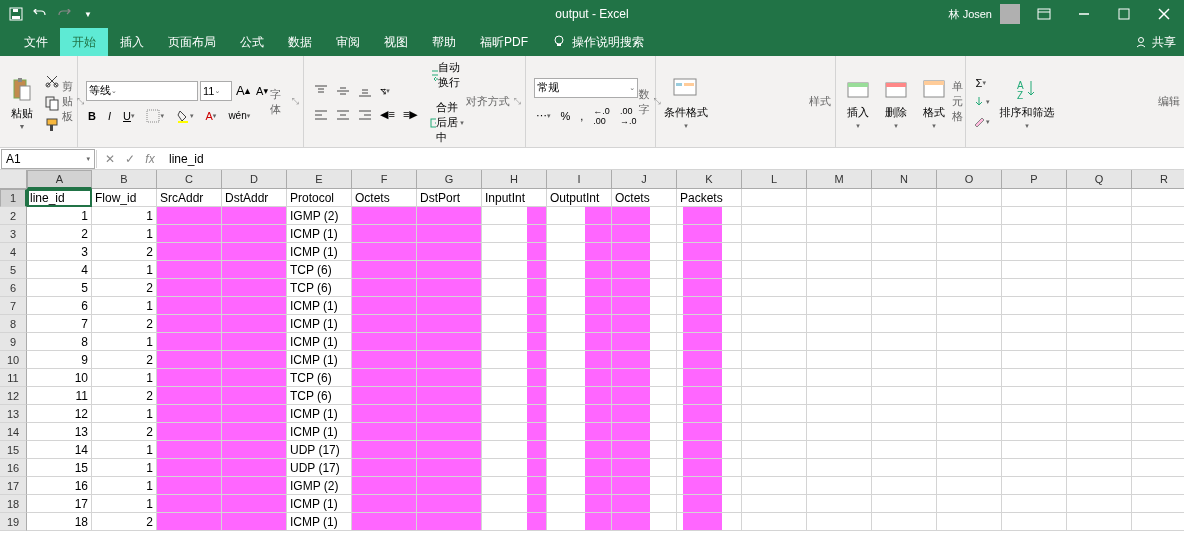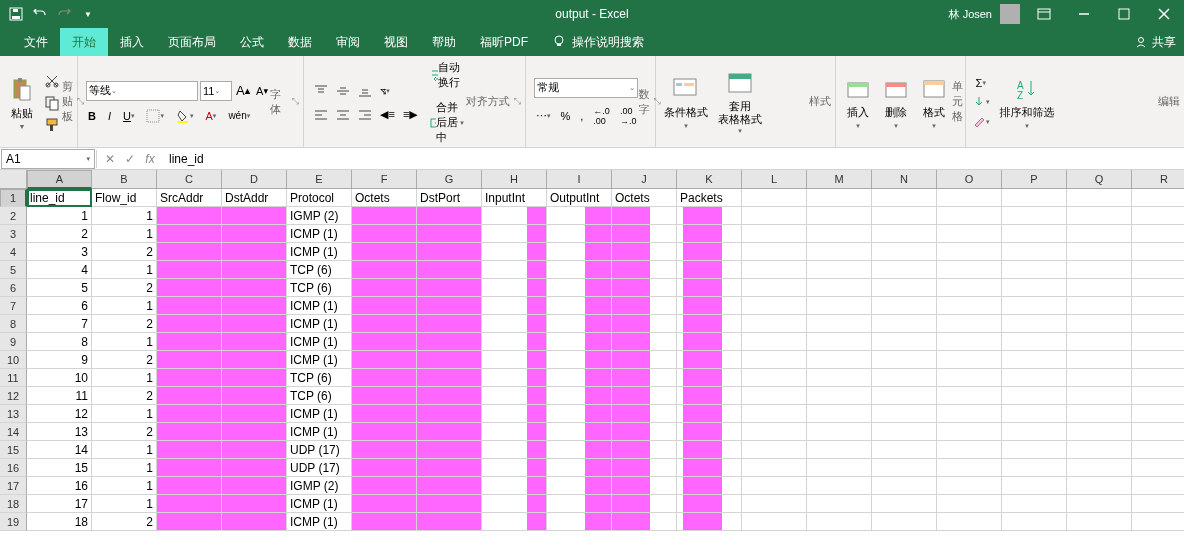--- a/index.html
+++ b/index.html
@@ -335,29 +335,20 @@
     <div class="group-body">
       <div class="big-btn">
           <svg class="big-icon" viewBox="0 0 28 28">
             <rect x="2" y="4" width="22" height="16" fill="#fff" stroke="#888"></rect>
             <rect x="4" y="8" width="6" height="3" fill="#9cd"></rect>
             <rect x="12" y="8" width="10" height="3" fill="#fc9"></rect>
           </svg>
           <span>条件格式</span>
           <span class="dd">▾</span>
         </div>
-      <div class="big-btn">
-          <svg class="big-icon" viewBox="0 0 28 28">
-            <rect x="3" y="4" width="22" height="18" fill="#fff" stroke="#888"></rect>
-            <rect x="3" y="4" width="22" height="5" fill="#4a8"></rect>
-          </svg>
-          <span style="white-space:pre-line;text-align:center;line-height:1.1">套用
-表格格式</span>
-          <span class="dd">▾</span>
-        </div>
     </div>
     <div class="group-label">
         <span>样式</span>
       </div>
   </div>
 
   <div class="group" style="width:130px">
     <div class="group-body">
       <div class="big-btn">
           <svg class="big-icon" viewBox="0 0 28 28">

